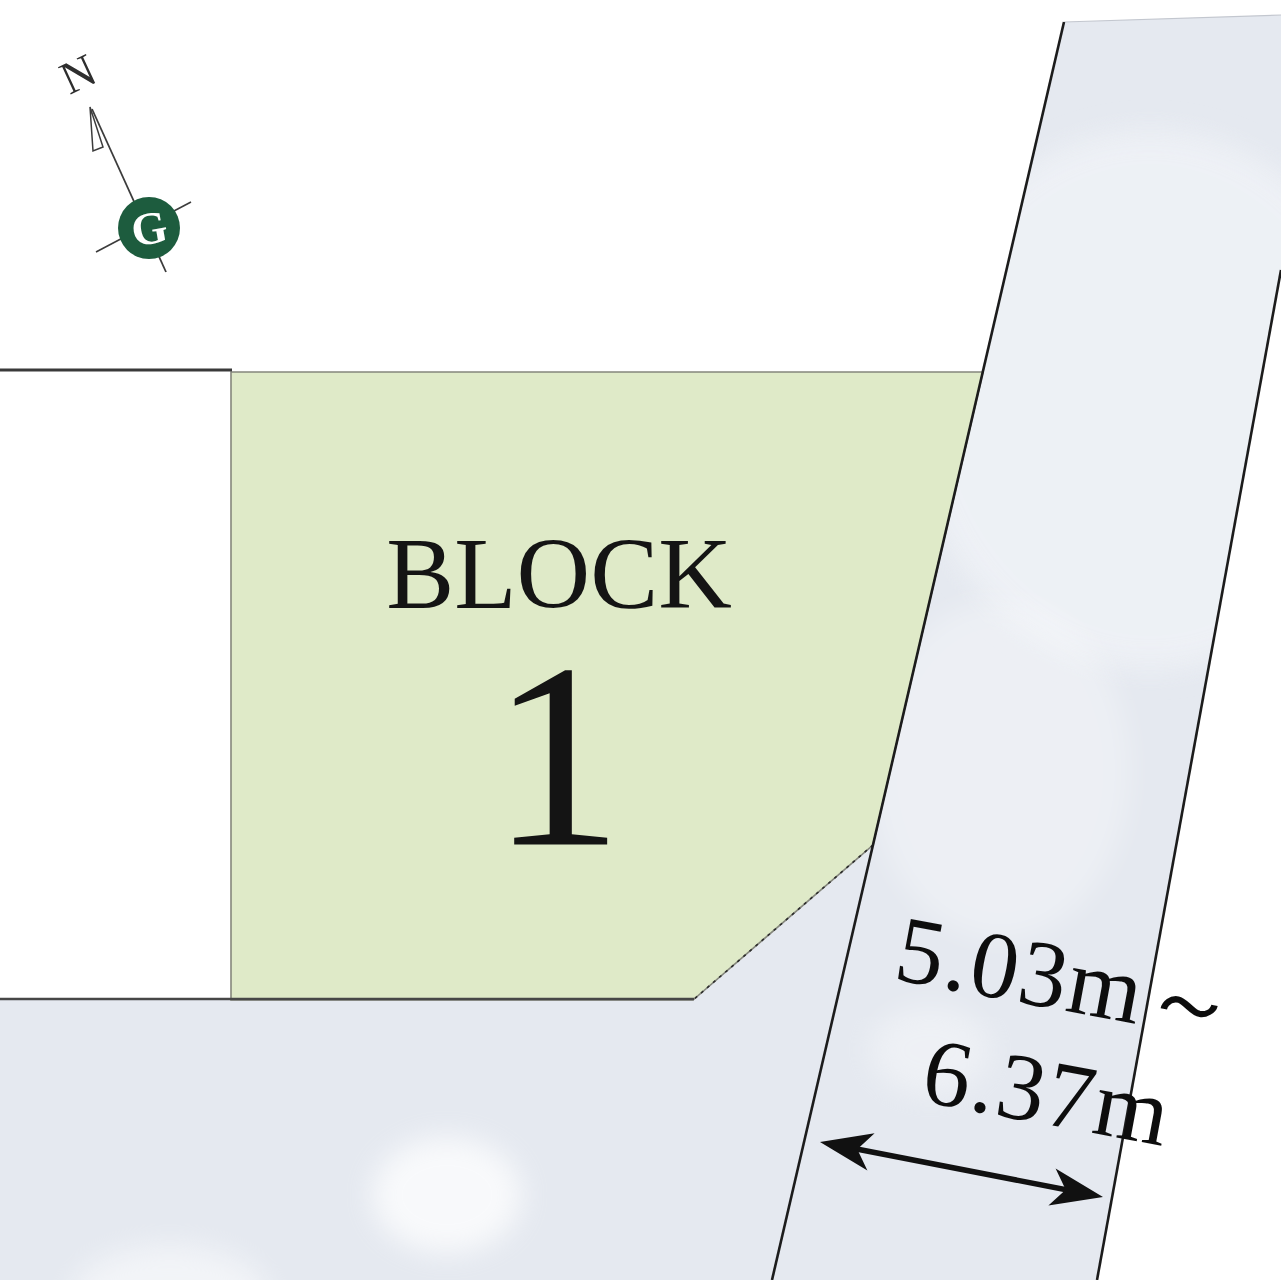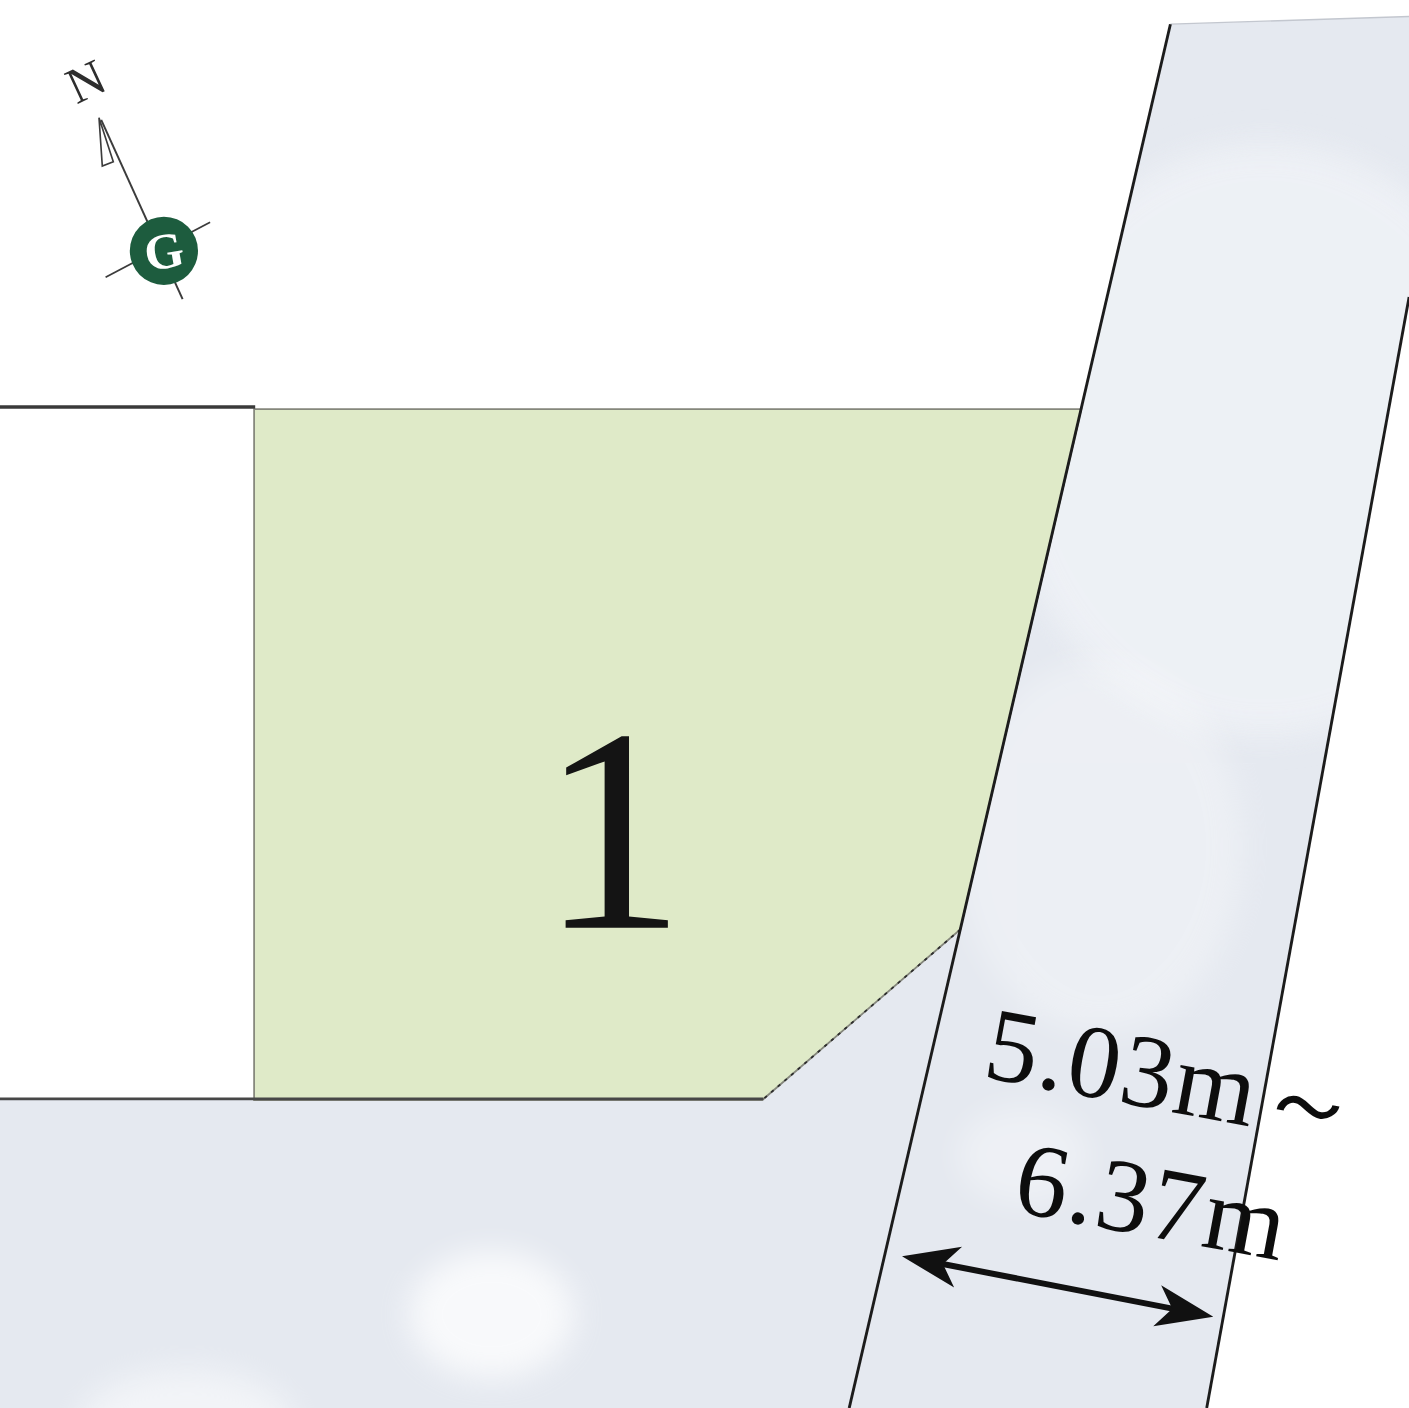--- a/index.html
+++ b/index.html
@@ -109,20 +109,21 @@
 
     <g>
       <line x1="836" y1="1145" x2="1088" y2="1194" stroke="#111111" stroke-width="5.5"></line>
       <polygon points="820,1142 874.6,1133.3 857.3,1149.2 867.4,1170.5" fill="#111111"></polygon>
       <polygon points="1103,1197 1055.6,1168.4 1065.7,1189.8 1048.4,1205.6" fill="#111111"></polygon>
     </g>
   </svg>
 
   <div class="overlay-label north-label">N</div>
 
+  <div class="overlay-label block-name">BLOCK</div>
 
   <div class="overlay-label block-number">1</div>
 
   <div class="overlay-label road-width-label">
     <span class="dim-line">5.03m～</span>
     <span class="dim-line">6.37m</span>
   </div>
 
 </div>
 

